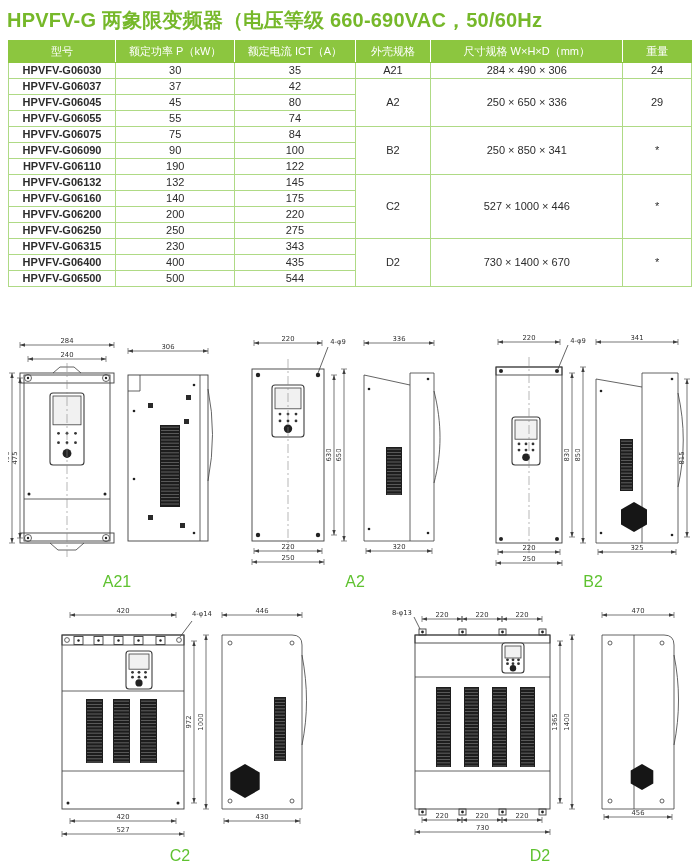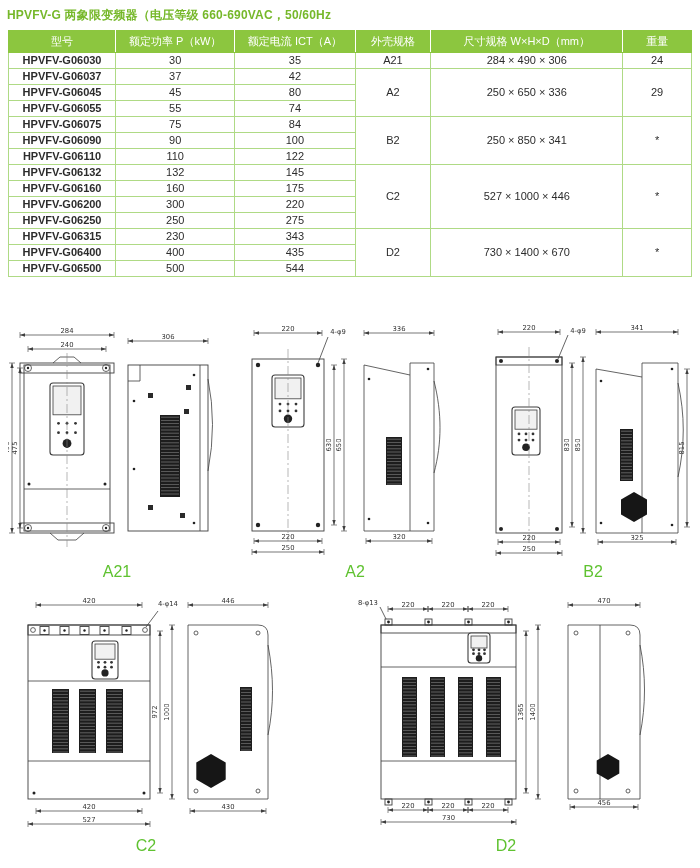--- a/index.html
+++ b/index.html
@@ -1,26 +1,26 @@
 <!DOCTYPE html>
 <html><head>
 <meta charset="utf-8">
 <style>
   html,body{margin:0;padding:0;background:#fff;}
   body{width:700px;height:868px;overflow:hidden;font-family:"Liberation Sans",sans-serif;}
   .page{width:700px;height:868px;background:#fff;}
-  .page-title{margin:0;padding:7px 0 6px 7px;font-size:12px;font-weight:bold;color:#76B82A;letter-spacing:.2px;}
+  .page-title{margin:0;padding:7px 0 6px 7px;font-size:20px;font-weight:bold;color:#76B82A;letter-spacing:.2px;}
   table.spec{border-collapse:collapse;margin-left:8px;width:684px;table-layout:fixed;}
   table.spec th,table.spec td{border:1px solid #AFDA85;font-size:11px;color:#2c2c2c;text-align:center;padding:0 3px;height:15px;line-height:15px;overflow:hidden;white-space:nowrap;}
   table.spec th{background:#8CC63F;color:#fff;font-weight:normal;height:21px;line-height:21px;border-color:#8CC63F;border-right:1px solid #fff;}
   table.spec th:last-child{border-right:1px solid #8CC63F;text-align:center;}
   td.model{text-align:left;padding-left:9px;font-weight:bold;}
   .drawrow{display:flex;align-items:flex-start;}
   .row1{margin-top:42px;padding-left:8px;gap:10px;}
-  .row2{margin-top:12px;gap:64px;}
+  .row2{margin-top:12px;padding-left:34px;gap:64px;}
   figure{margin:0;text-align:center;}
   figcaption{font-size:16px;color:#5FC230;margin-top:0px;}
   svg text{font-family:"DejaVu Sans",sans-serif;}
 </style>
 </head>
 <body>
 
 <div class="page">
   <h1 class="page-title">HPVFV-G 两象限变频器（电压等级 660-690VAC，50/60Hz</h1>
 
@@ -78,39 +78,39 @@
         <td rowspan="3">250 × 850 × 341</td>
         <td rowspan="3">*</td>
       </tr>
       <tr>
         <td class="model">HPVFV-G06090</td>
         <td>90</td>
         <td>100</td>
       </tr>
       <tr>
         <td class="model">HPVFV-G06110</td>
-        <td>110</td>
+        <td>190</td>
         <td>122</td>
       </tr>
       <tr>
         <td class="model">HPVFV-G06132</td>
         <td>132</td>
         <td>145</td>
         <td rowspan="4">C2</td>
         <td rowspan="4">527 × 1000 × 446</td>
         <td rowspan="4">*</td>
       </tr>
       <tr>
         <td class="model">HPVFV-G06160</td>
-        <td>160</td>
+        <td>140</td>
         <td>175</td>
       </tr>
       <tr>
         <td class="model">HPVFV-G06200</td>
-        <td>300</td>
+        <td>200</td>
         <td>220</td>
       </tr>
       <tr>
         <td class="model">HPVFV-G06250</td>
         <td>250</td>
         <td>275</td>
       </tr>
       <tr>
         <td class="model">HPVFV-G06315</td>
         <td>230</td>

